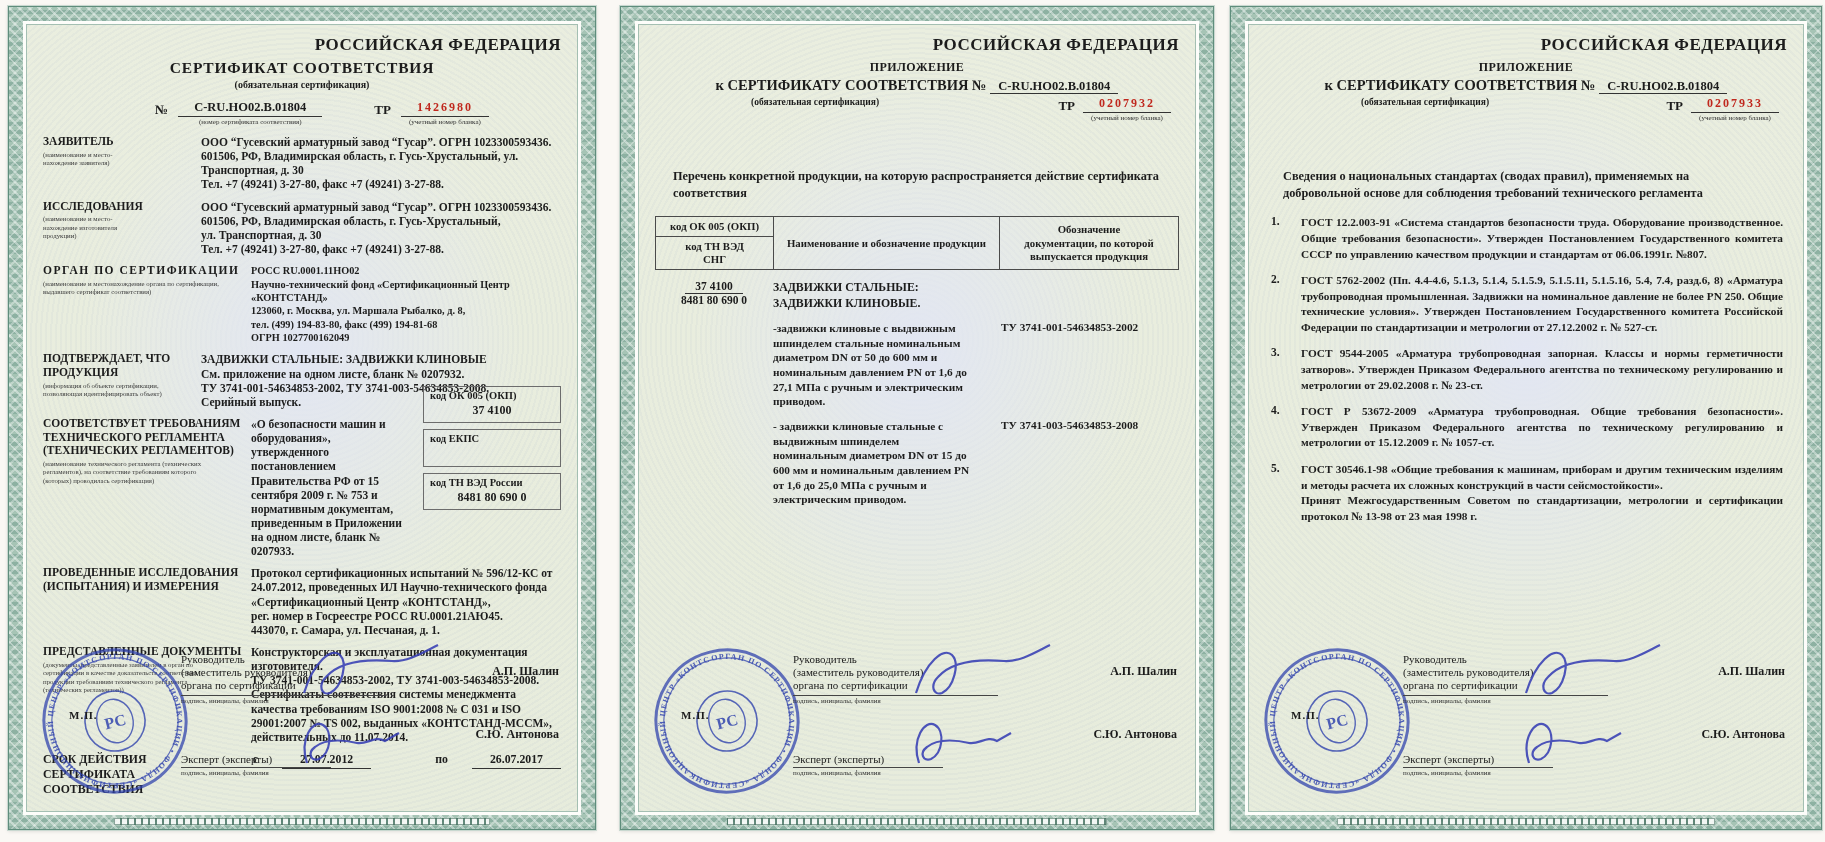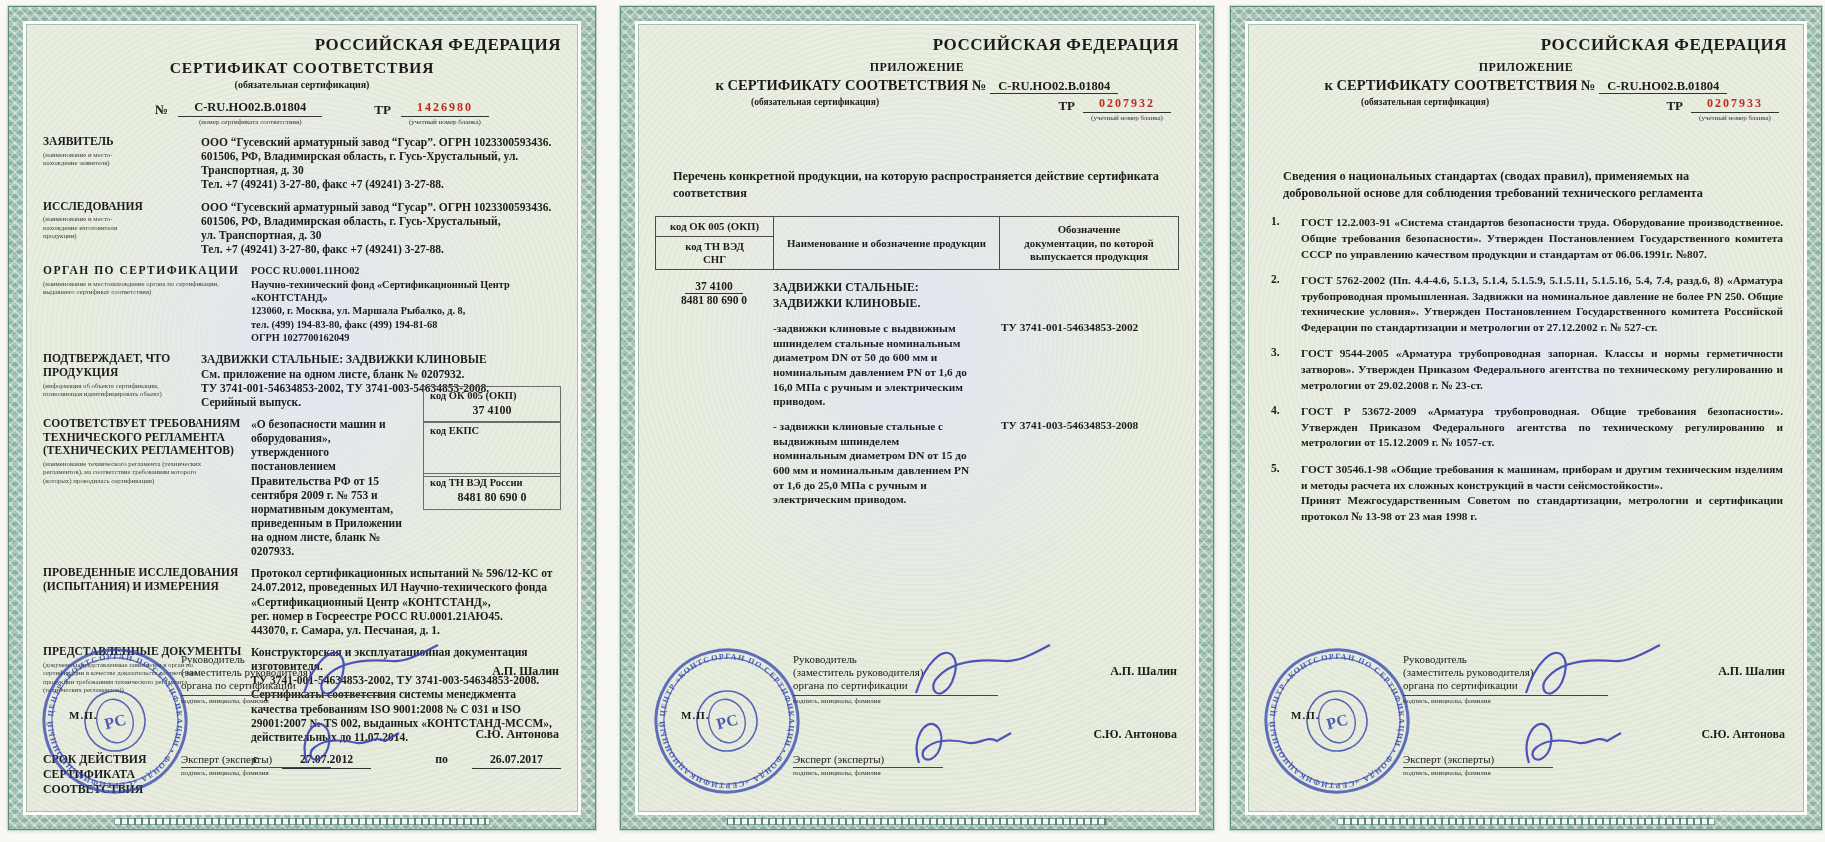--- a/index.html
+++ b/index.html
@@ -68,21 +68,21 @@
   .rvalue.small { font-size:10.3px; line-height:1.3; }
   .ml { white-space:pre-line; }
   .pr150 { padding-right:152px; }
   .codebox {
     position:absolute; right:0; width:138px;
     border:1px solid #6c6c6c; padding:3px 6px 4px;
   }
   .cb-l { font-size:10.5px; font-weight:bold; }
   .cb-v { font-size:12px; font-weight:bold; text-align:center; margin-top:2px; }
   .cb-okp  { top:34px; }
-  .cb-ekps { top:4px;  height:56px; }
+  .cb-ekps { top:12px;  height:38px; }
   .cb-tnved{ top:56px; }
   .validity { display:flex; align-items:flex-start; gap:24px; font-weight:bold; font-size:11.8px; margin-top:2px; }
   .vdate { border-bottom:1px solid #333; padding:0 18px 1px; }
   .vgap { width:26px; }
 
   
   .list-heading { text-align:left; font-weight:bold; font-size:12.3px; line-height:1.4; margin:22px 18px 0; }
   .ptable { margin-top:14px; border:1px solid #4a4a4a; display:grid; grid-template-columns:118px 1fr 178px; }
   .ptable .hcell { border-right:1px solid #4a4a4a; display:flex; align-items:center; justify-content:center;
                    font-weight:bold; font-size:10.8px; text-align:center; padding:4px 6px; line-height:1.25; }
@@ -330,21 +330,21 @@
 
         <div class="pbody">
           <div class="pb-codes">
             <span class="pb-okp">37 4100</span>
             <div>8481 80 690 0</div>
           </div>
           <div class="pb-name">ЗАДВИЖКИ СТАЛЬНЫЕ: ЗАДВИЖКИ КЛИНОВЫЕ.</div>
           <div></div>
 
           <div></div>
-          <div class="pb-para">-задвижки клиновые с выдвижным шпинделем стальные номинальным диаметром DN от 50 до 600 мм и номинальным давлением PN от 1,6 до 16,0 МПа с ручным и электрическим приводом.</div>
+          <div class="pb-para">-задвижки клиновые с выдвижным шпинделем стальные номинальным диаметром DN от 50 до 600 мм и номинальным давлением PN от 1,6 до 27,1 МПа с ручным и электрическим приводом.</div>
           <div class="pb-doc">ТУ 3741-001-54634853-2002</div>
 
           <div></div>
           <div class="pb-para">- задвижки клиновые стальные с выдвижным шпинделем номинальным диаметром DN от 15 до 600 мм и номинальным давлением PN от 1,6 до 25,0 МПа с ручным и электрическим приводом.</div>
           <div class="pb-doc">ТУ 3741-003-54634853-2008</div>
         </div>
 
         <div class="sigblock">
           <div class="stampwrap">
             <svg class="stamp" width="152" height="152" viewBox="0 0 152 152">

